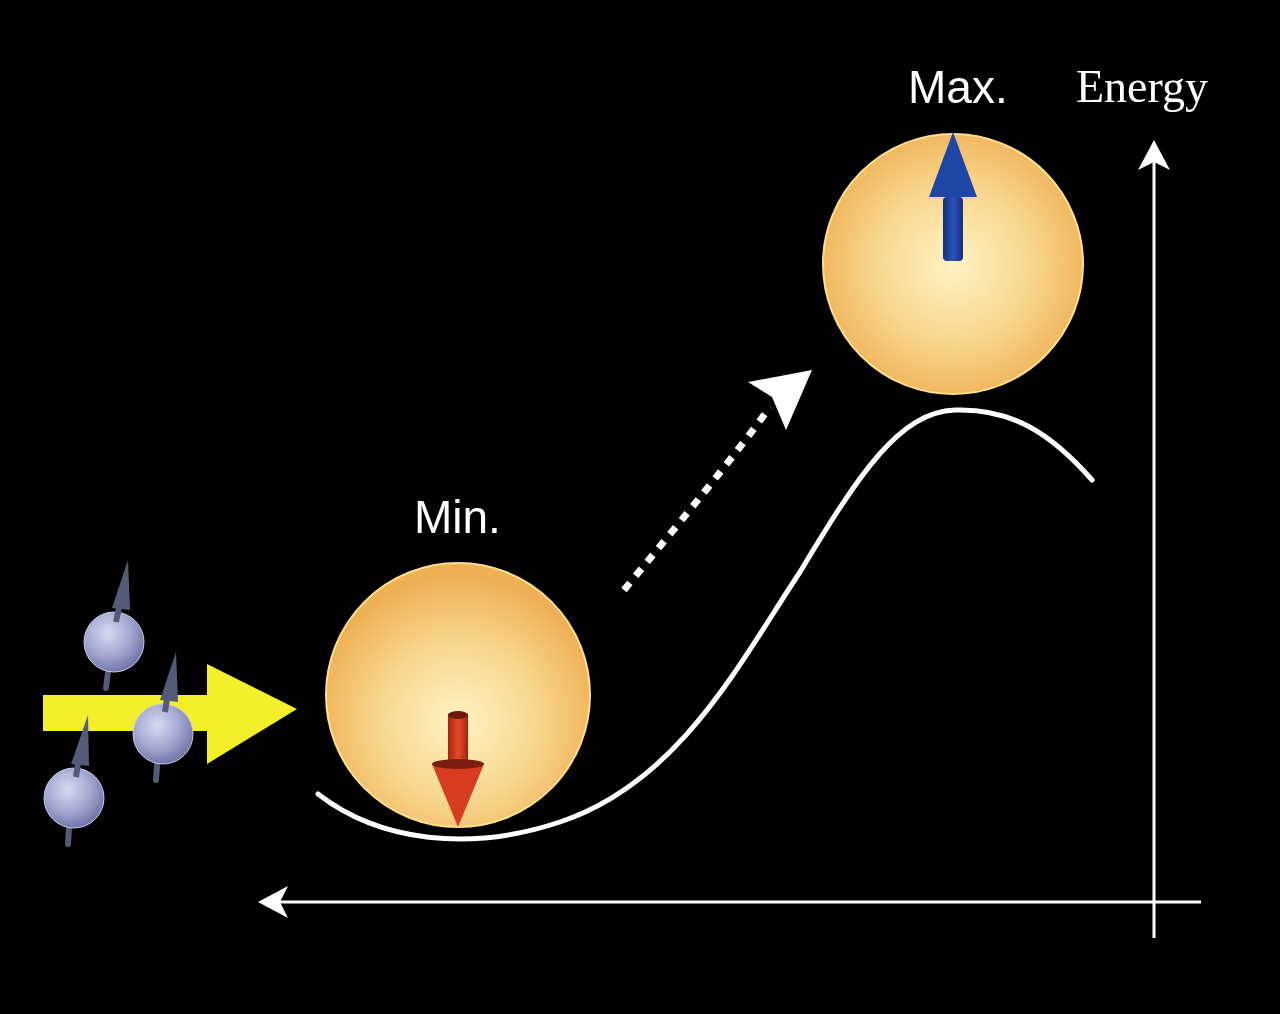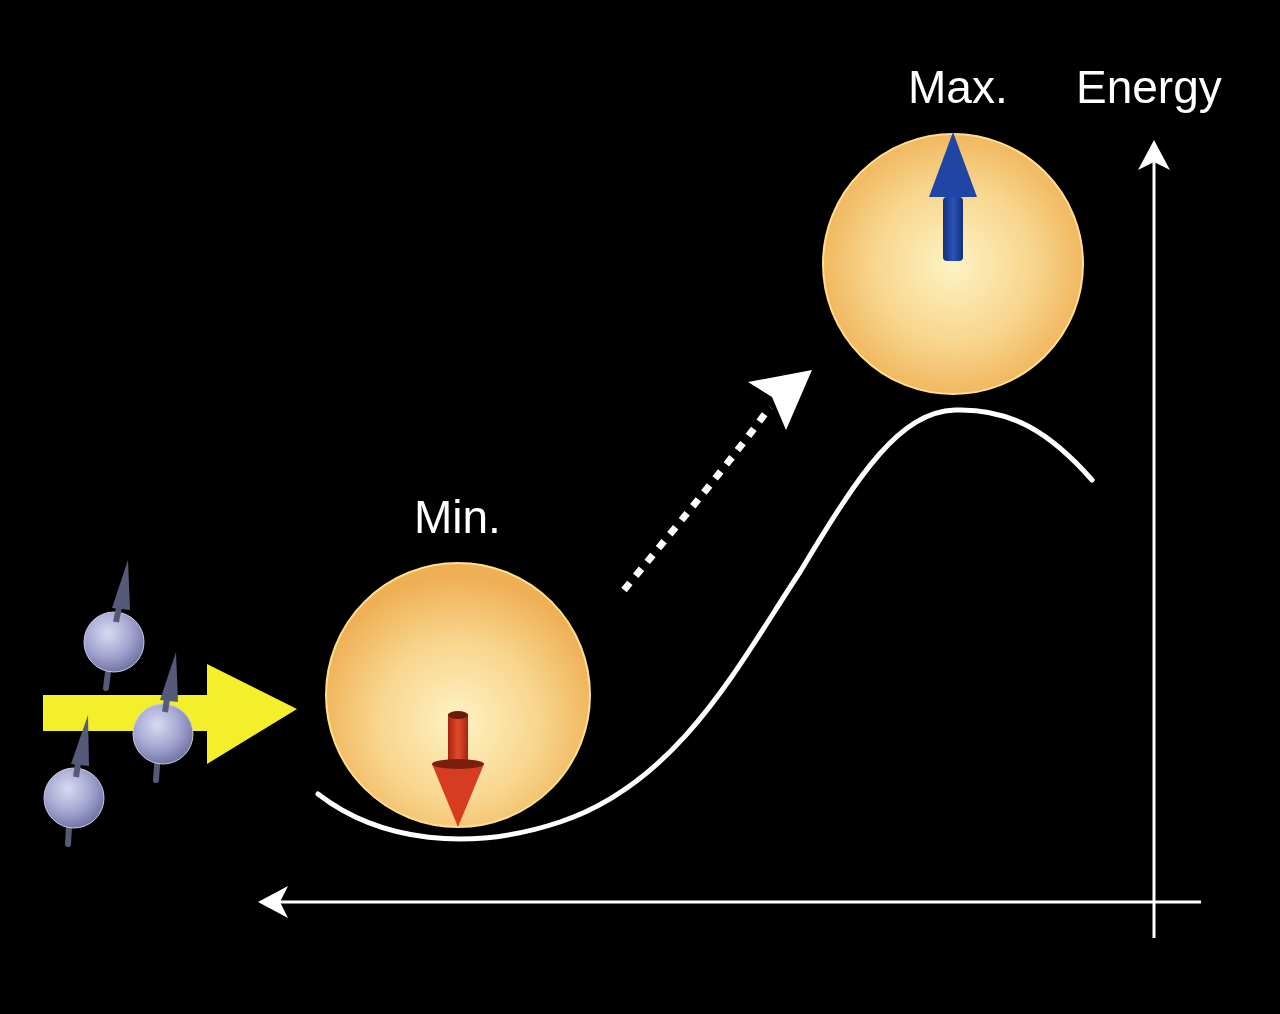--- a/index.html
+++ b/index.html
@@ -99,16 +99,16 @@
     </g>
     <g>
       <line x1="69" y1="815" x2="68" y2="832" stroke="#555a78" stroke-width="6" stroke-linecap="round"></line>
       <circle cx="74" cy="786" r="30" fill="url(#electronGrad)" stroke="#c8cae6" stroke-width="1"></circle>
       <line x1="76" y1="765" x2="79" y2="745" stroke="#555a78" stroke-width="6"></line>
       <path d="M88 703 L71 752 L89 754 Z" fill="#555a78"></path>
     </g>
   </svg>
 
   <div class="lbl" style="left:908px; top:52px;">Max.</div>
-  <div class="lbl" style="left:1076px; top:52px;">Energy</div>
+  <div class="lbl" style="left:1076px; top:52px;font-family:Liberation Serif, serif;">Energy</div>
   <div class="lbl" style="left:414px; top:482px;text-align:center;">Min.</div>
 
 </div>
 
 </body></html>

